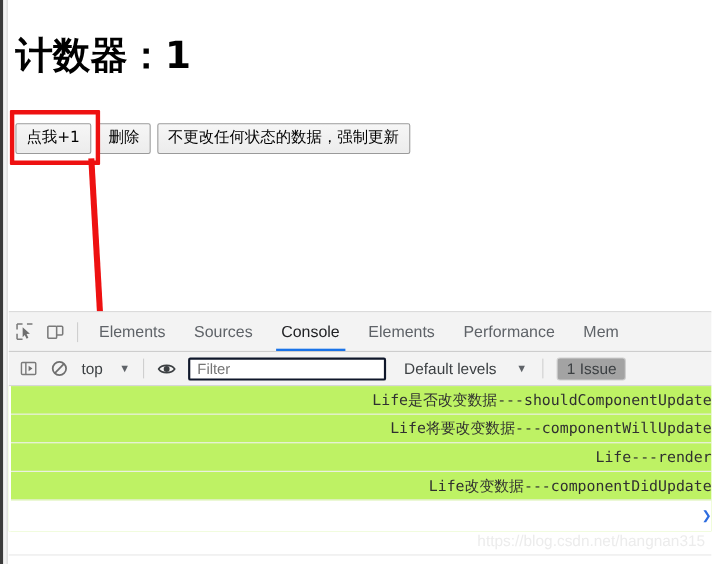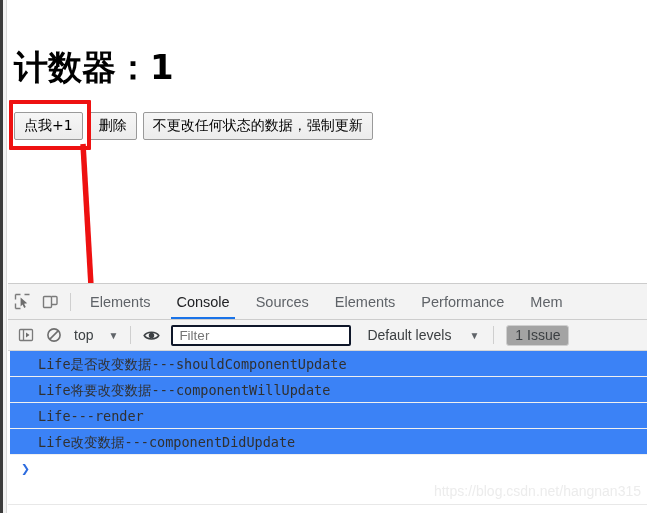--- a/index.html
+++ b/index.html
@@ -43,21 +43,20 @@
 
   .page-title {
     position: absolute;
     left: 6px; top: 28px;
     font-size: 34px;
     font-weight: bold;
     color: #000000;
     letter-spacing: 0px;
     white-space: nowrap;
     font-family: "DejaVu Sans", "Liberation Sans", sans-serif;
-    margin-top: 17px;
   }
 
   .btn-row {
     position: absolute;
     left: 6px; top: 112px;
     display: flex;
     align-items: flex-start;
     gap: 6px;
     border-radius: 12px;
   }
@@ -203,21 +202,22 @@
     background: #a3a3a3;
     font-size: 14px;
     color: #3c4043;
     padding: 0 8px;
     cursor: default;
   }
 
   
   .dt-messages {
     position: relative;
-    background: #3b82f6;
+    background: #bef264;
+    text-align: right;
   }
   .msg-row {
     height: 26px;
     line-height: 26px;
     border-bottom: 1px solid #f0f0f0;
     padding-left: 30px;
     font-family: "DejaVu Sans Mono", "Liberation Mono", monospace;
     font-size: 13.5px;
     color: #303030;
     white-space: nowrap;
@@ -300,22 +300,22 @@
       </span>
       <span class="dt-iconbtn">
         <svg width="17" height="17" viewBox="0 0 17 17">
           <rect x="1.5" y="3.5" width="8" height="11" rx="1" stroke="#7a7a7a" stroke-width="1.4" fill="none"></rect>
           <path d="M9.5,3.5 h4.5 a1,1 0 0 1 1,1 v6 a1,1 0 0 1 -1,1 h-4.5" stroke="#7a7a7a" stroke-width="1.4" fill="none"></path>
         </svg>
       </span>
       <span class="dt-sep"></span>
 
       <span class="dt-tab">Elements</span>
+      <span class="dt-tab">Sources</span>
       <span class="dt-tab active">Console</span>
-      <span class="dt-tab">Sources</span>
       <span class="dt-tab">Elements</span>
       <span class="dt-tab">Performance</span>
       <span class="dt-tab">Mem</span>
     </div>
 
     <div class="dt-consolebar">
       <span class="dt-iconbtn">
         <svg width="16" height="16" viewBox="0 0 16 16">
           <rect x="1.5" y="2.5" width="13" height="11" rx="1" stroke="#7a7a7a" stroke-width="1.3" fill="none"></rect>
           <line x1="5.5" y1="2.5" x2="5.5" y2="13.5" stroke="#7a7a7a" stroke-width="1.3"></line>

